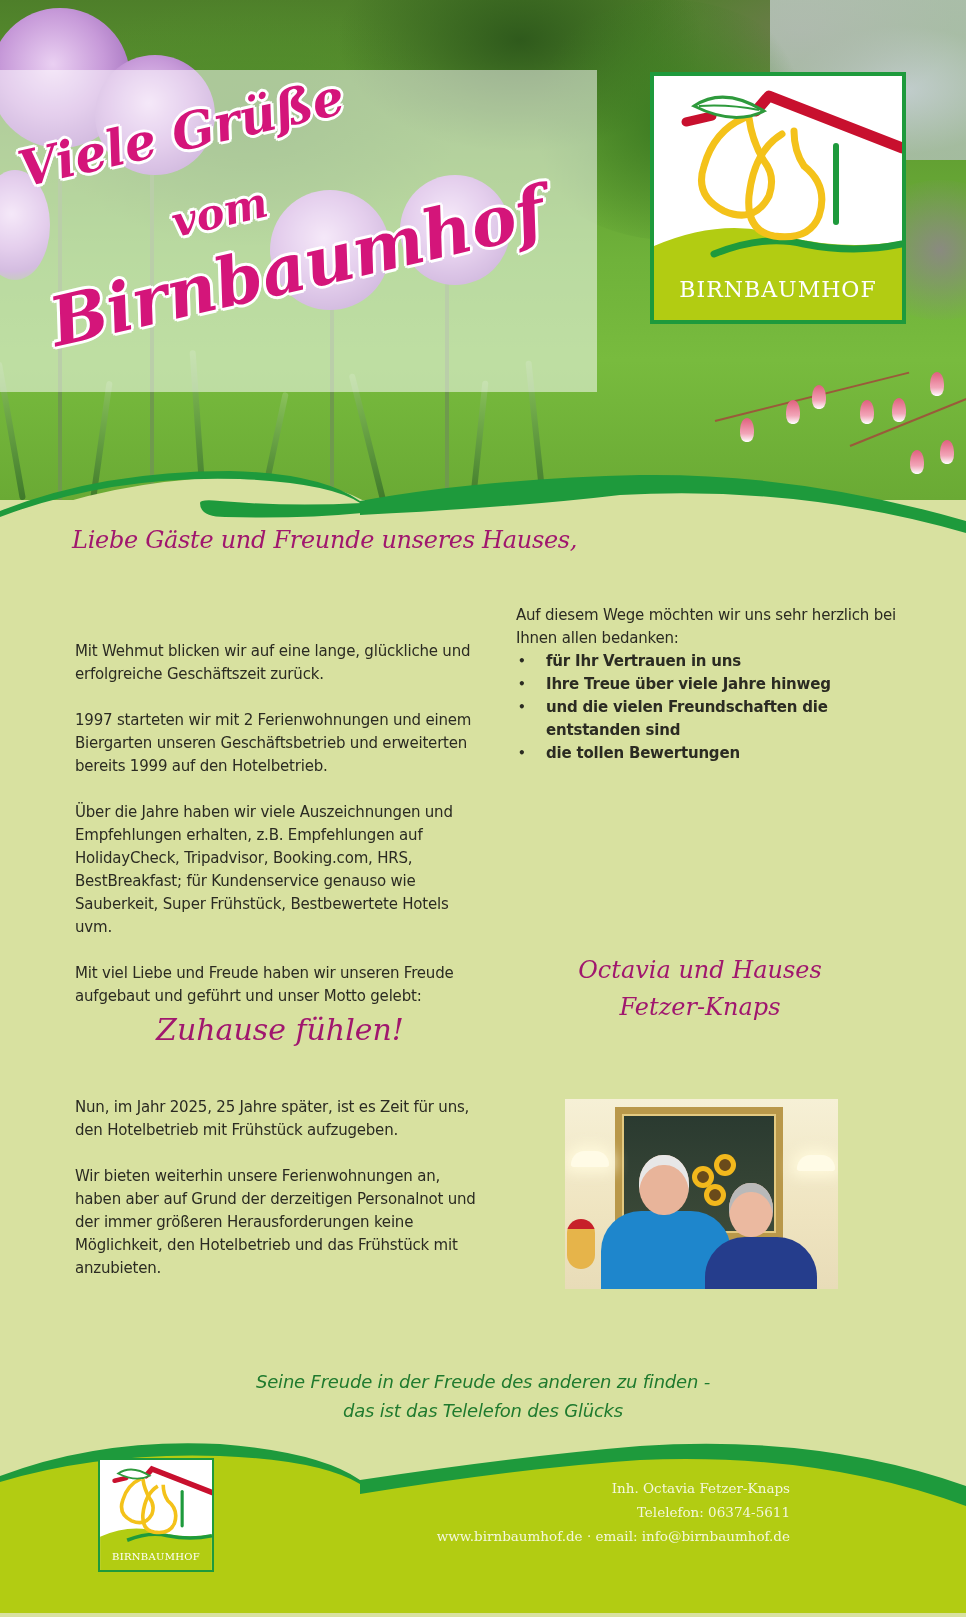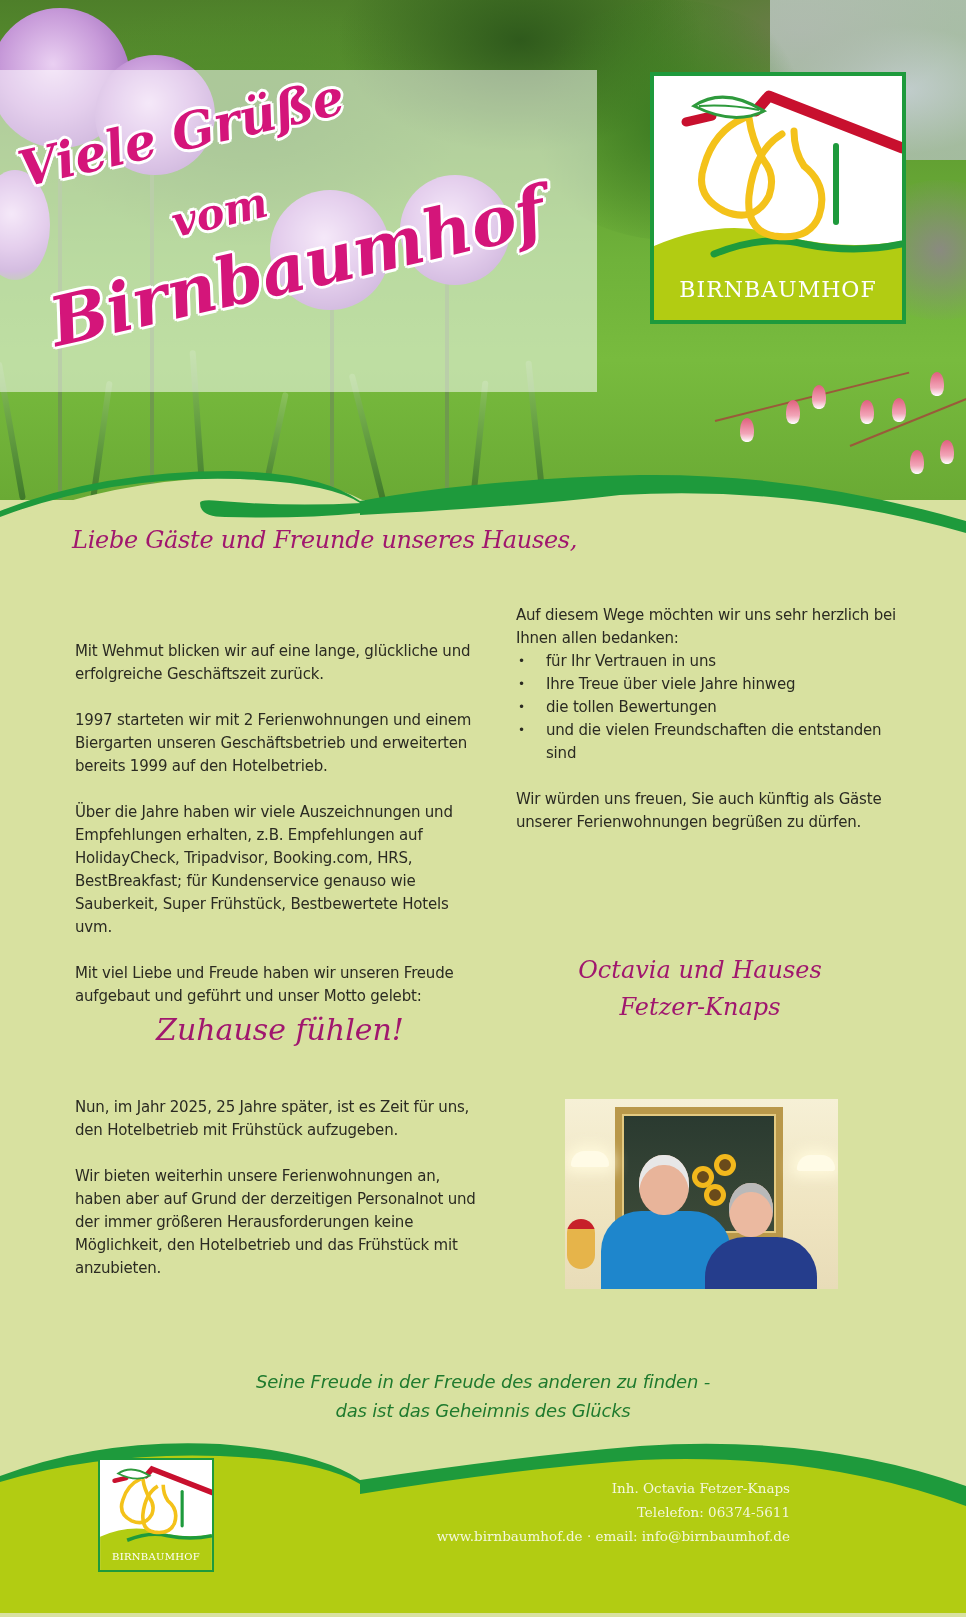--- a/index.html
+++ b/index.html
@@ -68,21 +68,21 @@
   
   .greeting {
     position: absolute; left: 72px; top: 526px; font-family: "DejaVu Serif", serif; font-style: italic;
     font-size: 24px; color: #a0176e; white-space: nowrap; letter-spacing: -0.3px;
   }
   .col { position: absolute; font-size: 15px; line-height: 23px; color: #2b2b22; letter-spacing: -0.2px; }
   .col-left { left: 75px; top: 640px; width: 410px; }
   .col-right { left: 516px; top: 604px; width: 400px; }
   .col p { margin-bottom: 23px; }
   .col ul { list-style: none; }
-  .col li { position: relative; padding-left: 30px; }
+  .col li { position: relative; padding-left: 30px; font-weight: bold; }
   .col li::before { content: "•"; position: absolute; left: 2px; top: 0; font-size: 12px; }
   .motto {
     position: absolute; left: 75px; width: 410px; top: 1012px; text-align: center;
     font-family: "DejaVu Serif", serif; font-style: italic; font-size: 30px; color: #a0176e;
   }
   .col-left2 { left: 75px; top: 1096px; width: 410px; }
   .signature {
     position: absolute; left: 520px; width: 360px; top: 952px; text-align: center;
     font-family: "DejaVu Serif", serif; font-style: italic; font-size: 24px; line-height: 37px; color: #a0176e;
   }
@@ -196,24 +196,23 @@
 <div class="col col-left2">
   <p>Nun, im Jahr 2025, 25 Jahre später, ist es Zeit für uns, den Hotelbetrieb mit Frühstück aufzugeben.</p>
   <p>Wir bieten weiterhin unsere Ferienwohnungen an, haben aber auf Grund der derzeitigen Personalnot und der immer größeren Herausforderungen keine Möglichkeit, den Hotelbetrieb und das Frühstück mit anzubieten.</p>
 </div>
 
 <div class="col col-right">
   <div>Auf diesem Wege möchten wir uns sehr herzlich bei Ihnen allen bedanken:</div>
   <ul style="margin-bottom:23px;">
     <li>für Ihr Vertrauen in uns</li>
     <li>Ihre Treue über viele Jahre hinweg</li>
+    <li>und die vielen Freundschaften die entstanden sind</li>
     <li>die tollen Bewertungen</li>
-    <li>und die vielen Freundschaften die entstanden sind</li>
   </ul>
-  <p>Wir würden uns freuen, Sie auch künftig als Gäste unserer Ferienwohnungen begrüßen zu dürfen.</p>
 </div>
 
 <div class="signature">
   <div>Octavia und Hauses</div>
   <div>Fetzer-Knaps</div>
 </div>
 
 <div class="photo">
   <div class="frame">
     <div class="sunflower" style="left:70px;top:52px;"></div>
@@ -224,21 +223,21 @@
   <div class="lamp" style="left:232px;top:56px;"></div>
   <div class="rooster"></div>
   <div class="man-body"></div>
   <div class="man-head"></div>
   <div class="woman-body"></div>
   <div class="woman-head"></div>
 </div>
 
 <div class="quote">
   <div>Seine Freude in der Freude des anderen zu finden -</div>
-  <div>das ist das Geheimnis des Glücks</div>
+  <div>das ist das Telelefon des Glücks</div>
 </div>
 
 <svg class="wave" style="top:1430px;" width="966" height="187" viewBox="0 0 966 187">
   <path d="M0 48 Q100 12 220 20 Q320 28 360 52 Q520 30 640 20 Q820 8 966 60 L966 187 L0 187 Z" fill="#b2cc12"></path>
   <path d="M0 46 Q100 8 220 14 Q320 22 360 50 Q520 26 640 16 Q820 4 966 56 L966 76 Q820 22 640 30 Q520 38 360 64 L360 54 Q320 30 220 26 Q100 22 0 52 Z" fill="#1e9a3c"></path>
   <rect x="0" y="183" width="966" height="4" fill="#d8e1a0"></rect>
 </svg>
 
 <div class="logo logo-bottom">
   <svg width="112" height="110" viewBox="0 0 248 244">

